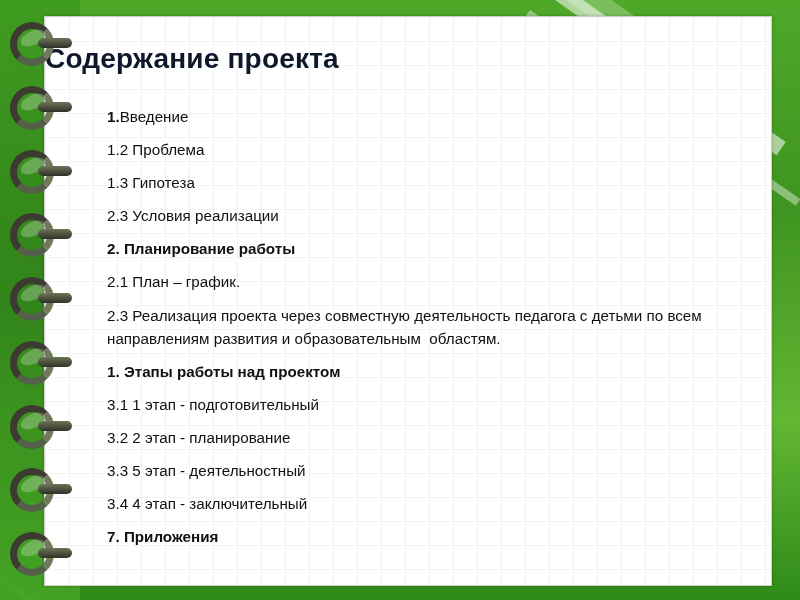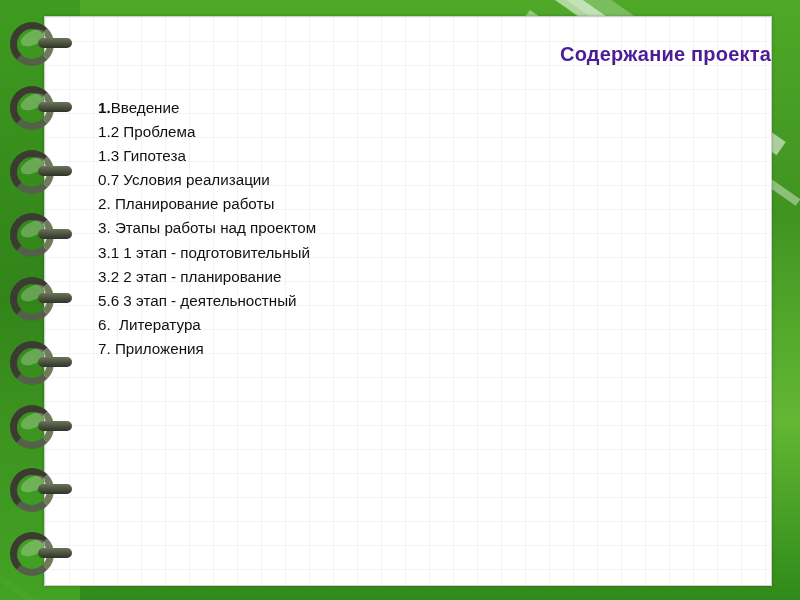--- a/index.html
+++ b/index.html
@@ -123,42 +123,42 @@
     width: 34px; height: 10px;
     border-radius: 5px;
     background: linear-gradient(180deg,#6c7458,#2f3228);
   }
 
   
   .title {
     position: absolute;
     left: 0; right: 0;
     top: 26px;
-    text-align: right;
-    font-size: 20px;
+    text-align: left;
+    font-size: 28px;
     font-weight: bold;
-    color: #4c1d95;
+    color: #0f172a;
     letter-spacing: .2px;
   }
 
   .toc {
     position: absolute;
     left: 52px;
     top: 78px;
     right: 18px;
     font-size: 15.2px;
     color: #111111;
     line-height: 1.52;
   }
   .toc-line {
     white-space: pre-wrap;
-    margin: 1px;
+    margin: 10px;
     padding: 0;
   }
-  .toc-line.bold { font-weight: normal; }
+  .toc-line.bold { font-weight: bold; }
   .toc-line .lead-bold { font-weight: bold; }
 </style>
 </head>
 <body>
 
 <div class="slide">
 
   <div class="frame-green">
     <div class="streak s1"></div>
     <div class="streak s2"></div>
@@ -172,27 +172,29 @@
 
   <div class="page">
     <div class="page-grid"></div>
 
     <div class="title">Содержание проекта</div>
 
     <div class="toc">
       <p class="toc-line"><span class="lead-bold">1.</span>Введение</p>
       <p class="toc-line">1.2 Проблема</p>
       <p class="toc-line">1.3 Гипотеза</p>
-      <p class="toc-line">0.7 Условия реализации</p>
+      <p class="toc-line">2.3 Условия реализации</p>
       <p class="toc-line bold">2. Планирование работы</p>
-      <p class="toc-line bold">3. Этапы работы над проектом</p>
+      <p class="toc-line">2.1 План – график.</p>
+      <p class="toc-line">2.3 Реализация проекта через совместную деятельность педагога с детьми по всем  направлениям развития и образовательным  областям.</p>
+      <p class="toc-line bold">1. Этапы работы над проектом</p>
       <p class="toc-line">3.1 1 этап - подготовительный</p>
       <p class="toc-line">3.2 2 этап - планирование</p>
-      <p class="toc-line">5.6 3 этап - деятельностный</p>
-      <p class="toc-line bold">6.  Литература</p>
+      <p class="toc-line">3.3 5 этап - деятельностный</p>
+      <p class="toc-line">3.4 4 этап - заключительный</p>
       <p class="toc-line bold">7. Приложения</p>
     </div>
   </div>
 
   <div class="rings" id="rings">
       <div class="ring" style="top: 0px;">
         <div class="loop"></div>
         <div class="bar"></div>
       </div>
       <div class="ring" style="top: 64px;">

